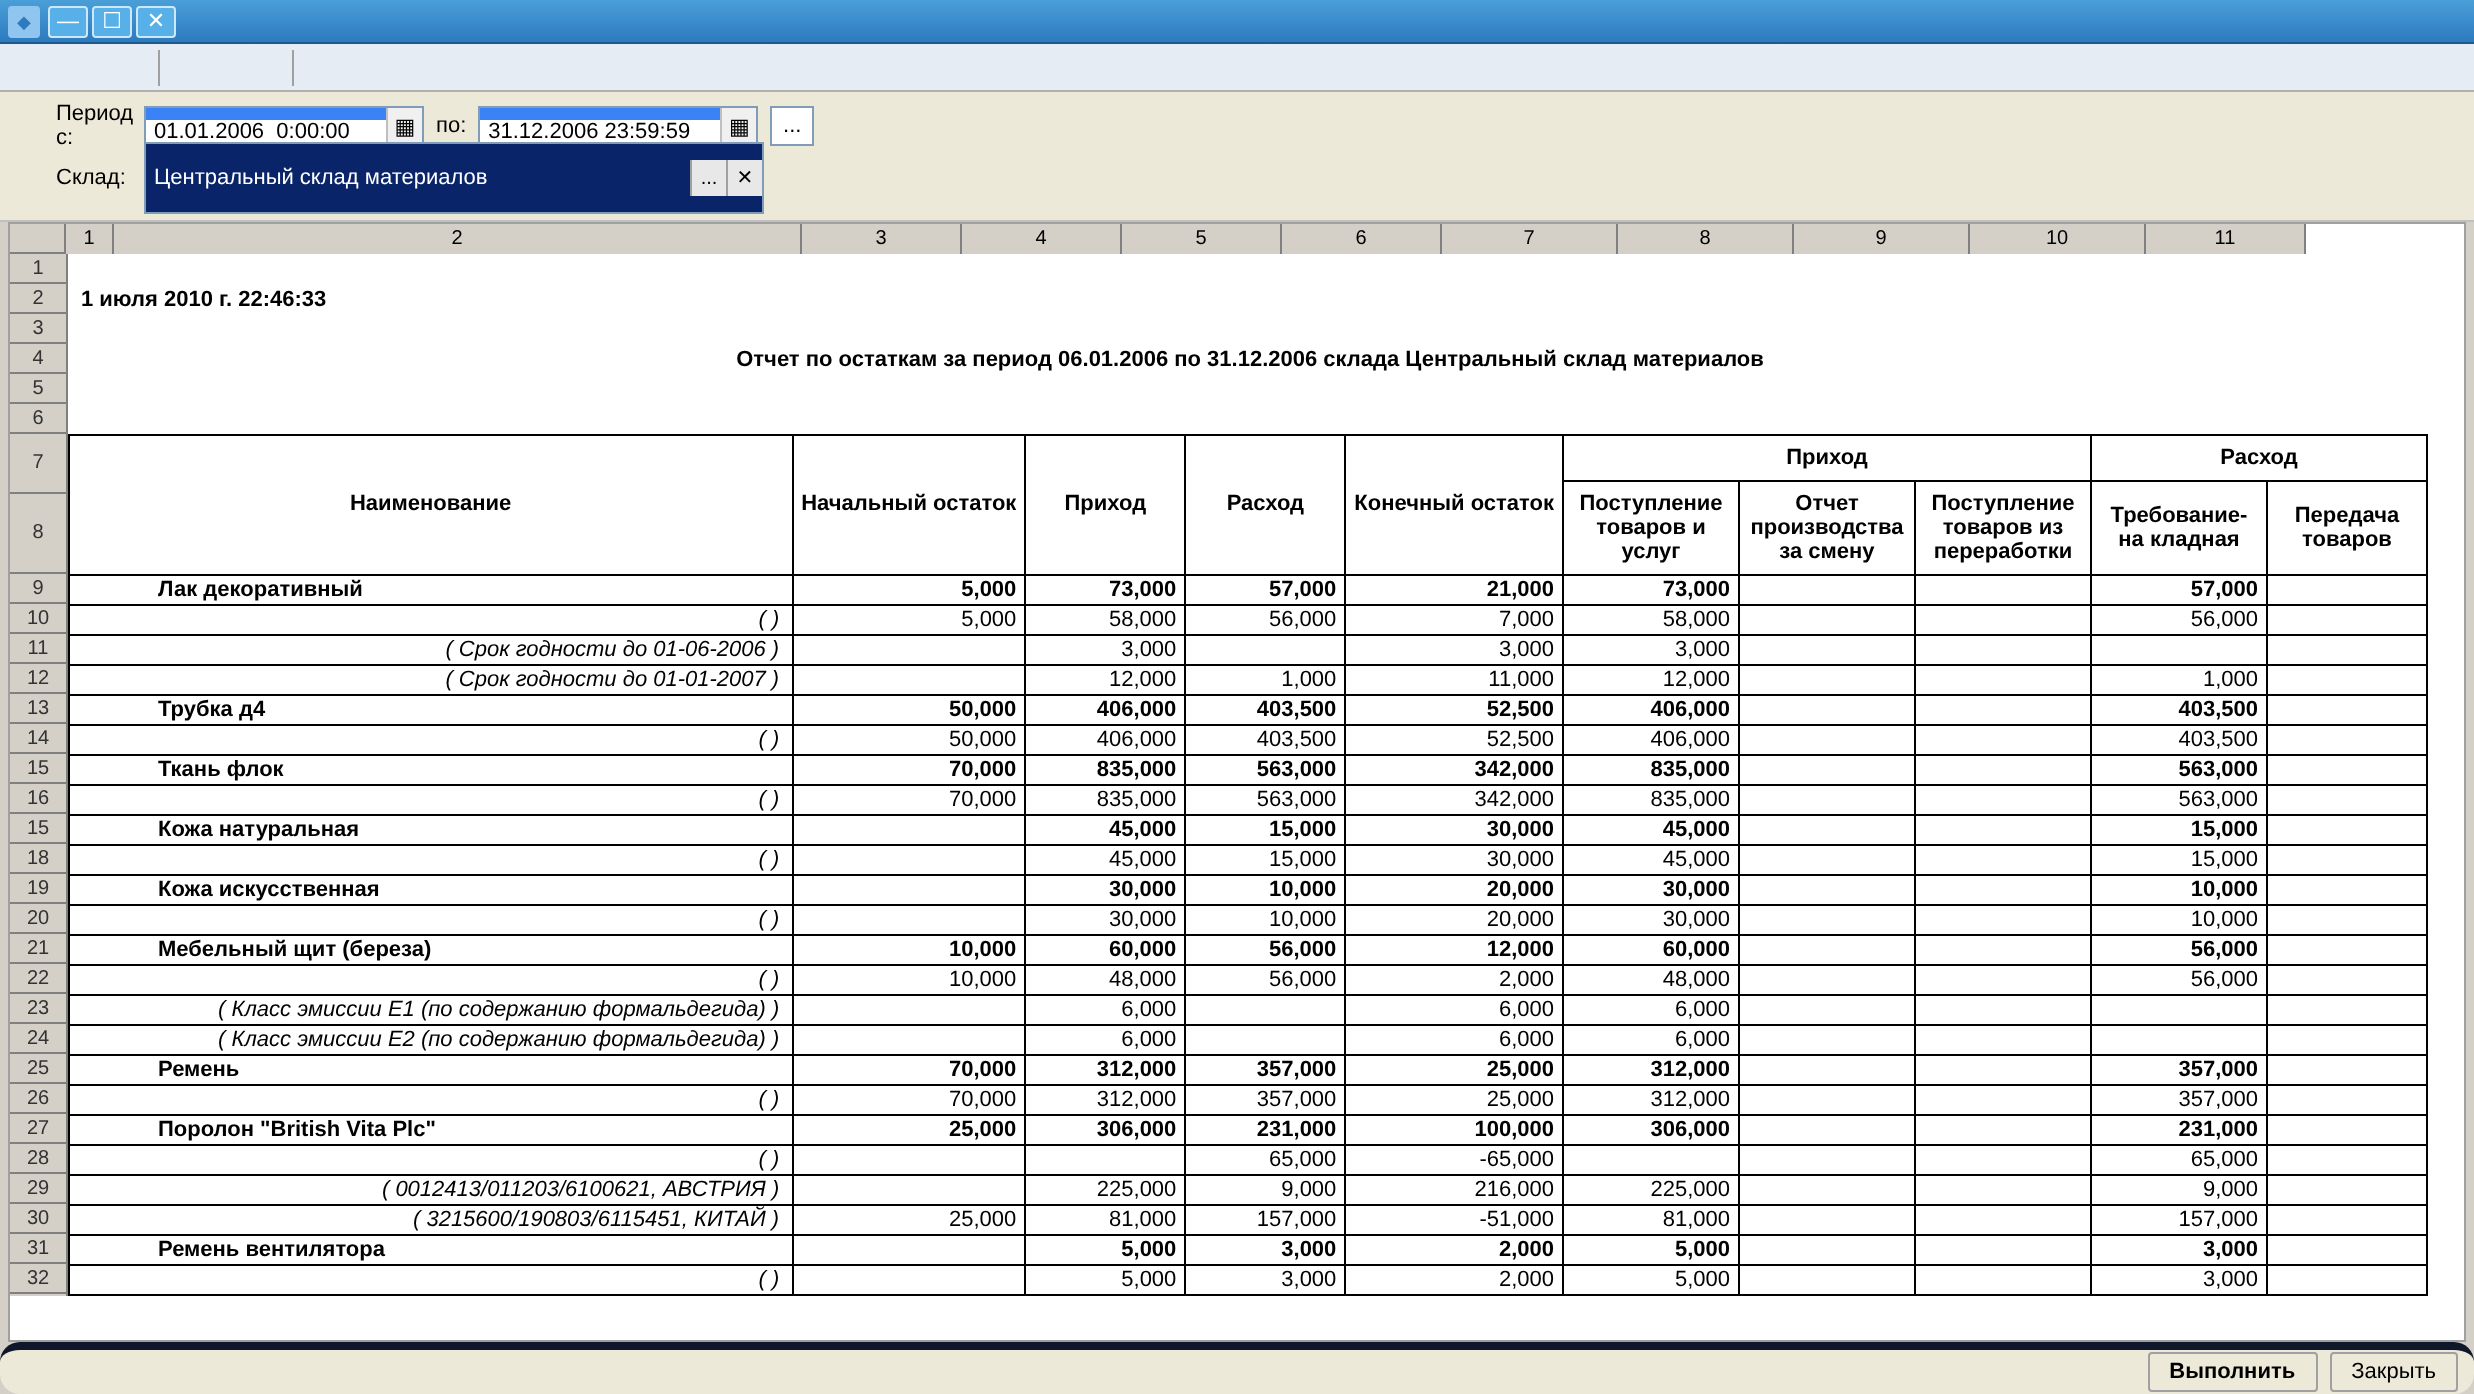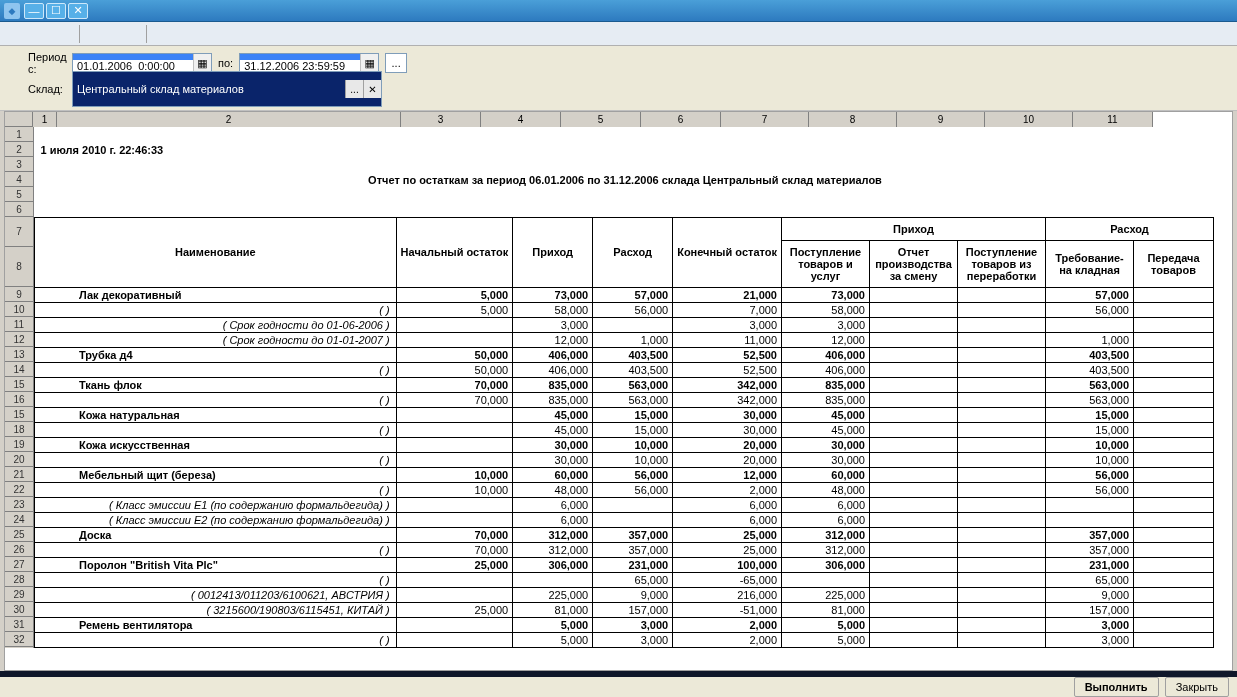--- a/index.html
+++ b/index.html
@@ -29,21 +29,21 @@
 .col-header { height:15px; border-right:1px solid #808080; text-align:center; font-size:10px; background:#d4d0c8; display:flex; align-items:center; justify-content:center;}
 .content { flex:1; }
 .rpt-table { border-collapse: collapse; font-size:11px; }
 .rpt-table td, .rpt-table th { border: 1px solid #000; padding: 1px 4px; height:15px; overflow:hidden; white-space:nowrap; }
 .rpt-table th { font-weight:bold; text-align:center; vertical-align:middle; }
 .rpt-table .num { text-align:right; }
 .rpt-table .name { text-align:left;padding-left:44px; }
 .rpt-table .bold td { font-weight:bold; }
 .rpt-table .sub td:first-child { font-style:italic; text-align:right; padding-right:6px; }
 .plain-row td { border:none; height:15px; }
-.footer { background: #ece9d8; height: 26px; display: flex; align-items: flex-end; justify-content: flex-end; padding: 0 8px; gap: 6px; border-top: 6px solid #0f172a; }
+.footer { background: #ece9d8; height: 26px; display: flex; align-items: center; justify-content: flex-end; padding: 0 8px; gap: 6px; border-top: 4px solid #0f172a; border-radius: 10px; }
 .footer .fbtn { border: 1px solid #a0a0a0; background: #ece9d8; padding: 3px 10px; cursor: pointer; border-radius:2px; font-size:11px; }
 .footer .fbtn.primary { font-weight:bold; }
 .corner { width:28px; height:15px; background:#d4d0c8; border-right:1px solid #808080; border-bottom:1px solid #808080; }
 .sheet-body { display:flex; }
 .scroll-dummy { width:1180px; }
 .drop-arrow{ font-size:7px; }
 </style>
 </head>
 <body>
 
@@ -377,21 +377,21 @@
               <td class="num">6,000</td>
               <td class="num"></td>
               <td class="num">6,000</td>
               <td class="num">6,000</td>
               <td class="num"></td>
               <td class="num"></td>
               <td class="num"></td>
               <td class="num"></td>
             </tr>
             <tr class="bold">
-              <td class="name" colspan="2">Доска</td>
+              <td class="name" colspan="2">Ремень</td>
               <td class="num">70,000</td>
               <td class="num">312,000</td>
               <td class="num">357,000</td>
               <td class="num">25,000</td>
               <td class="num">312,000</td>
               <td class="num"></td>
               <td class="num"></td>
               <td class="num">357,000</td>
               <td class="num"></td>
             </tr>

